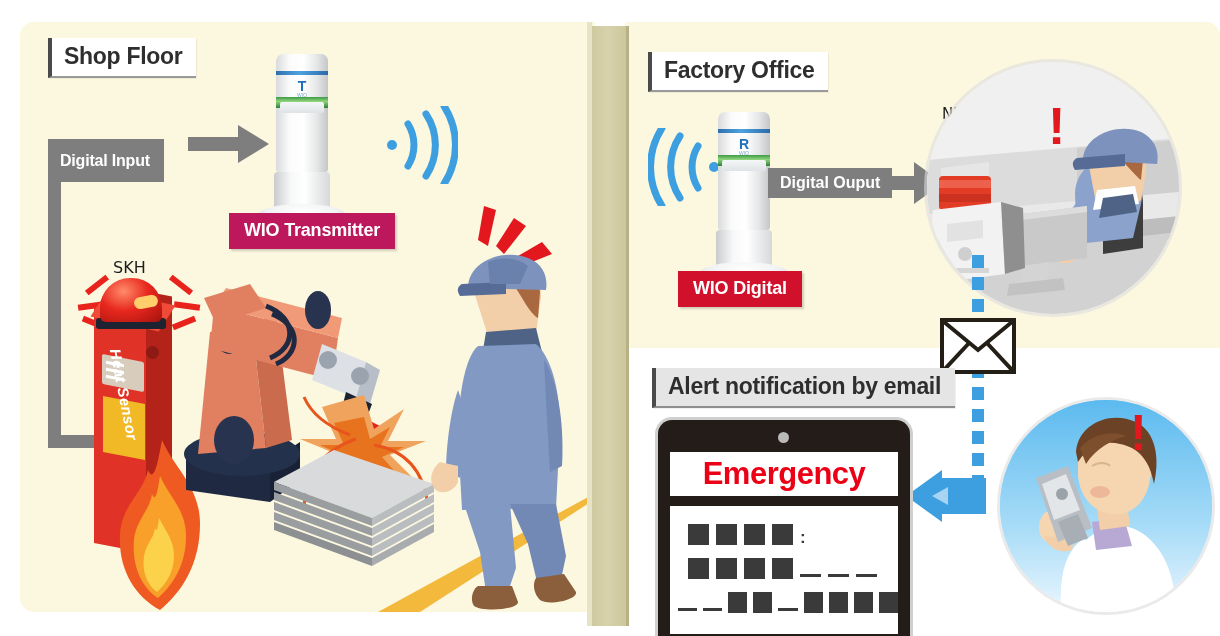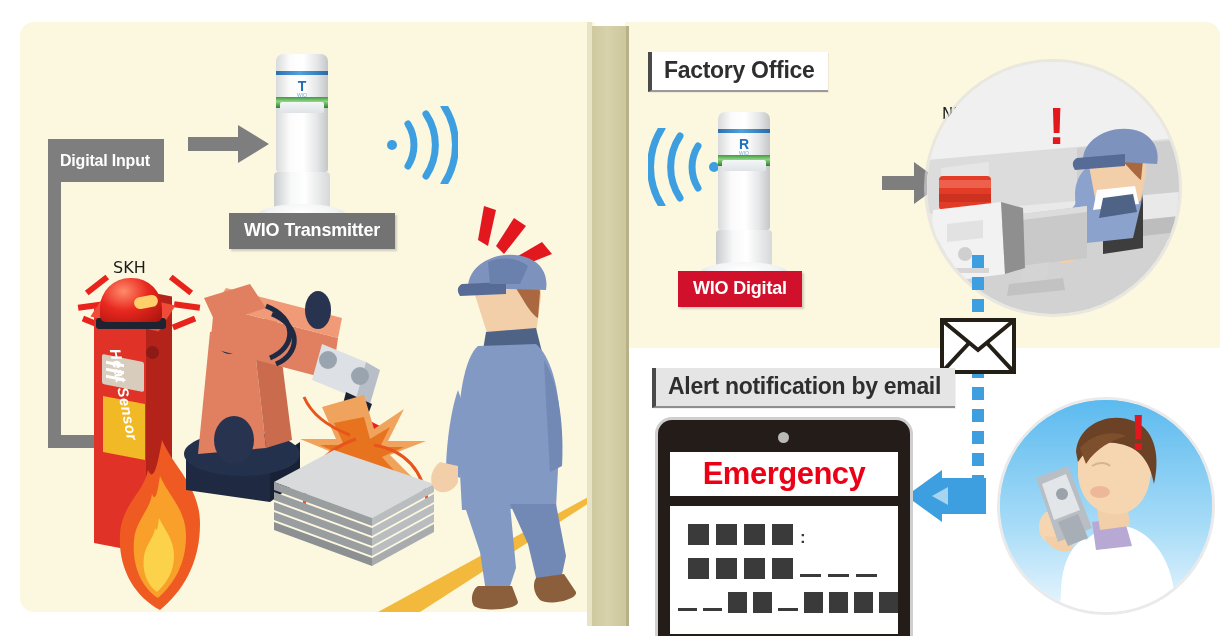--- a/index.html
+++ b/index.html
@@ -58,21 +58,21 @@
     position:absolute;left:768px;top:168px;height:30px;background:#7e7e7e;
     color:#ffffff;font-size:16px;font-weight:bold;padding:0 12px;
     display:flex;align-items:center;white-space:nowrap;
   }
 
   
   .badge{
     position:absolute;color:#fff;font-weight:bold;font-size:18px;
     padding:7px 15px 8px;white-space:nowrap;letter-spacing:-.2px;
   }
-  #badge-tx{left:229px;top:213px;background:#737373;box-shadow:2px 2px 2px rgba(0,0,0,.18);}
+  #badge-tx{left:229px;top:213px;background:#be185d;box-shadow:2px 2px 2px rgba(0,0,0,.18);}
   #badge-rx{left:678px;top:271px;background:#d1102c;box-shadow:2px 2px 2px rgba(0,0,0,.18);}
 
   
   .plain-label{
     position:absolute;font-size:16px;color:#1d1d1d;white-space:nowrap;
     font-family:"DejaVu Sans",sans-serif;
   }
   #label-skh{left:113px;top:258px;}
   #label-nhv{left:942px;top:105px;font-size:15px;}
 
@@ -413,20 +413,21 @@
       <path d="M16 262 C8 268 4 280 10 288 C16 296 30 292 34 282 L34 266 Z" fill="#f2cfa8"></path>
 
       <path d="M40 304 L86 304 L92 368 L84 392 L62 392 L56 352 Z" fill="#8299c4"></path>
       <path d="M86 304 L132 304 L142 356 L136 384 L114 386 L104 344 Z" fill="#7288b5"></path>
 
       <path d="M54 386 L88 386 L94 402 C94 410 58 412 50 406 C46 400 48 390 54 386 Z" fill="#8b5e3c"></path>
       <path d="M112 378 L140 374 L152 392 C154 400 124 406 116 400 C110 394 108 384 112 378 Z" fill="#8b5e3c"></path>
     </svg>
   </div>
 
+  <div class="title-plate" id="plate-shop">Shop Floor</div>
 
   <div class="divider-wall"></div>
 
   <div class="waves" style="left:648px;top:128px;">
     <svg width="72" height="78" viewBox="0 0 72 78">
       <g fill="none" stroke="#3d9fe0" stroke-width="7" stroke-linecap="round">
         <path d="M50 18 A40 40 0 0 0 50 60"></path>
         <path d="M32 8 A56 56 0 0 0 32 70"></path>
         <path d="M14 0 A72 72 0 0 0 14 78"></path>
       </g>
@@ -440,20 +441,21 @@
     <div class="letter">R</div>
     <div class="sub">WIO</div>
     <div class="band-green"></div>
     <div class="window"></div>
     <div class="neck"></div>
     <div class="base"></div>
   </div>
 
   <div class="badge" id="badge-rx">WIO Digital</div>
 
+  <div class="label-digital-output">Digital Ouput</div>
   <div class="arrow-gray" style="left:882px;top:160px;">
     <svg width="62" height="46" viewBox="0 0 62 46">
       <path d="M0 16 H32 V2 L61 23 L32 44 V30 H0 Z" fill="#7e7e7e"></path>
     </svg>
   </div>
 
   <div class="plain-label" id="label-nhv">NHV-D/DP</div>
 
   <div class="circle-scene" id="scene-office">
     <svg class="office-svg" width="252" height="252" viewBox="0 0 252 252">

